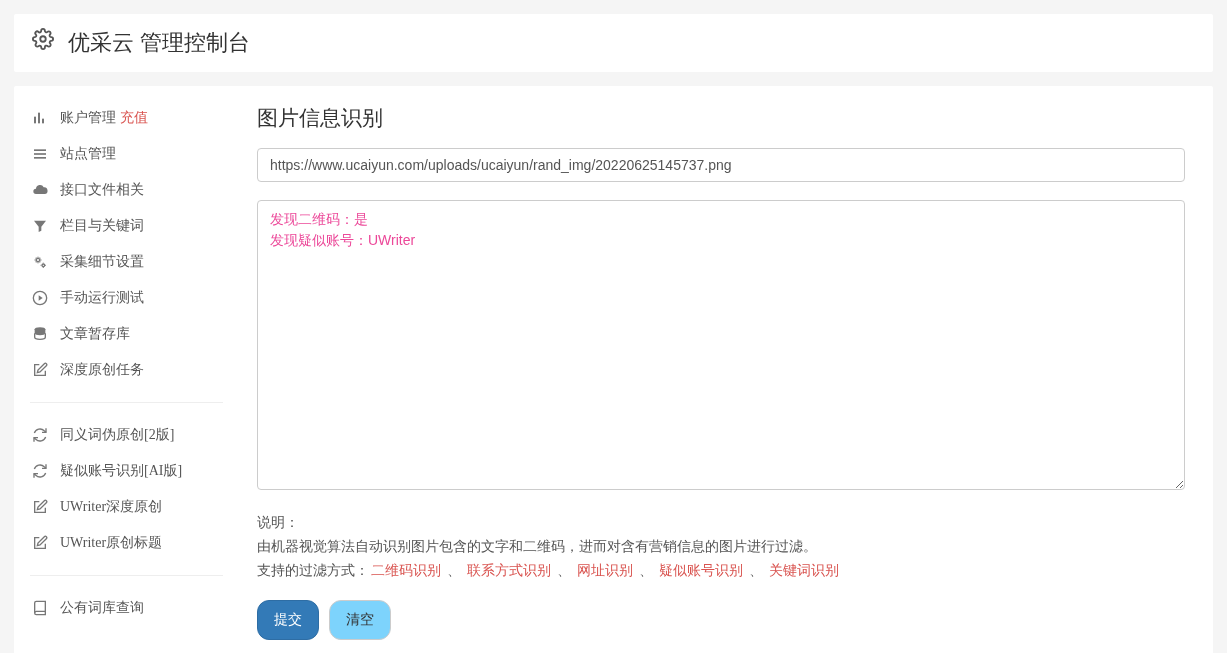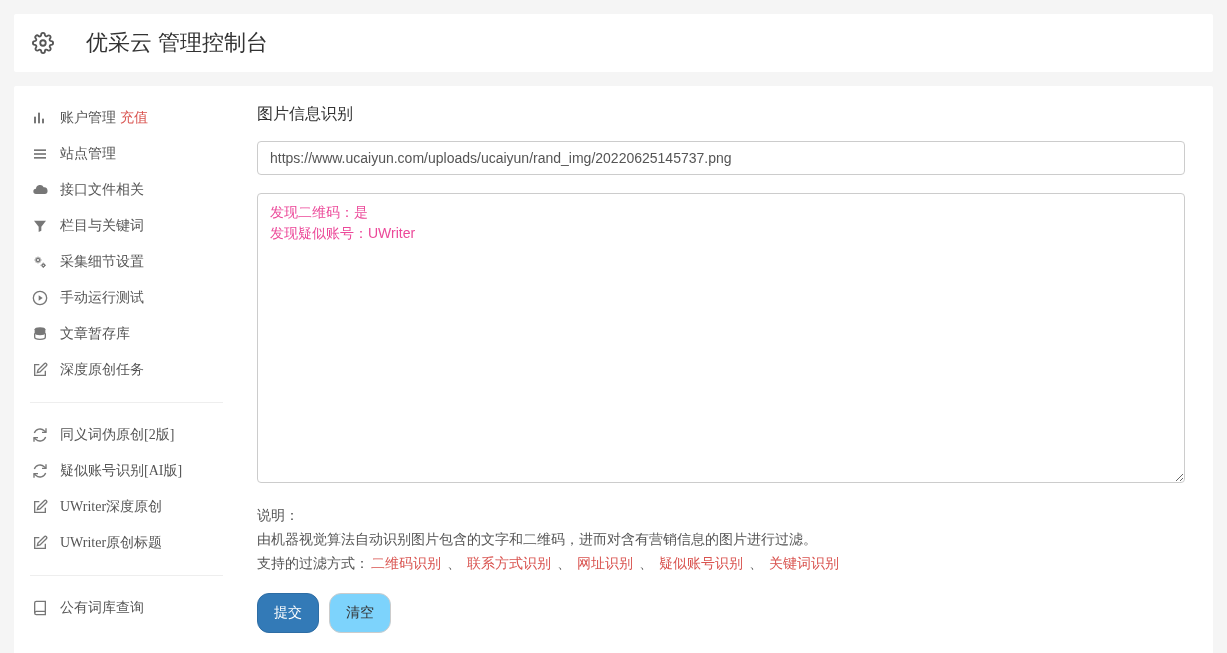--- a/index.html
+++ b/index.html
@@ -9,24 +9,22 @@
     color: #333;
     background: #f5f5f5;
   }
   .page-wrap {
     padding: 14px;
   }
   .header {
     background: #fff;
     padding: 14px 18px;
     display: flex;
-    align-items: center;
     margin-bottom: 14px;
     border-radius: 2px;
-    gap: 18px;
   }
   .header .gear {
     width: 22px;
     height: 22px;
     margin-right: 14px;
     color: #555;
   }
   .header h1 {
     font-size: 22px;
     font-weight: 500;
@@ -67,21 +65,21 @@
   .sidebar hr {
     border: none;
     border-top: 1px solid #eee;
     margin: 14px 16px;
   }
   .content {
     flex: 1;
     padding: 18px 28px 28px 18px;
   }
   .content h2 {
-    font-size: 16px;
+    font-size: 21px;
     font-weight: 500;
     margin-bottom: 16px;
     color: #333;
   }
   .input-url {
     width: 100%;
     padding: 8px 12px;
     border: 1px solid #ccc;
     border-radius: 4px;
     font-size: 14px;

